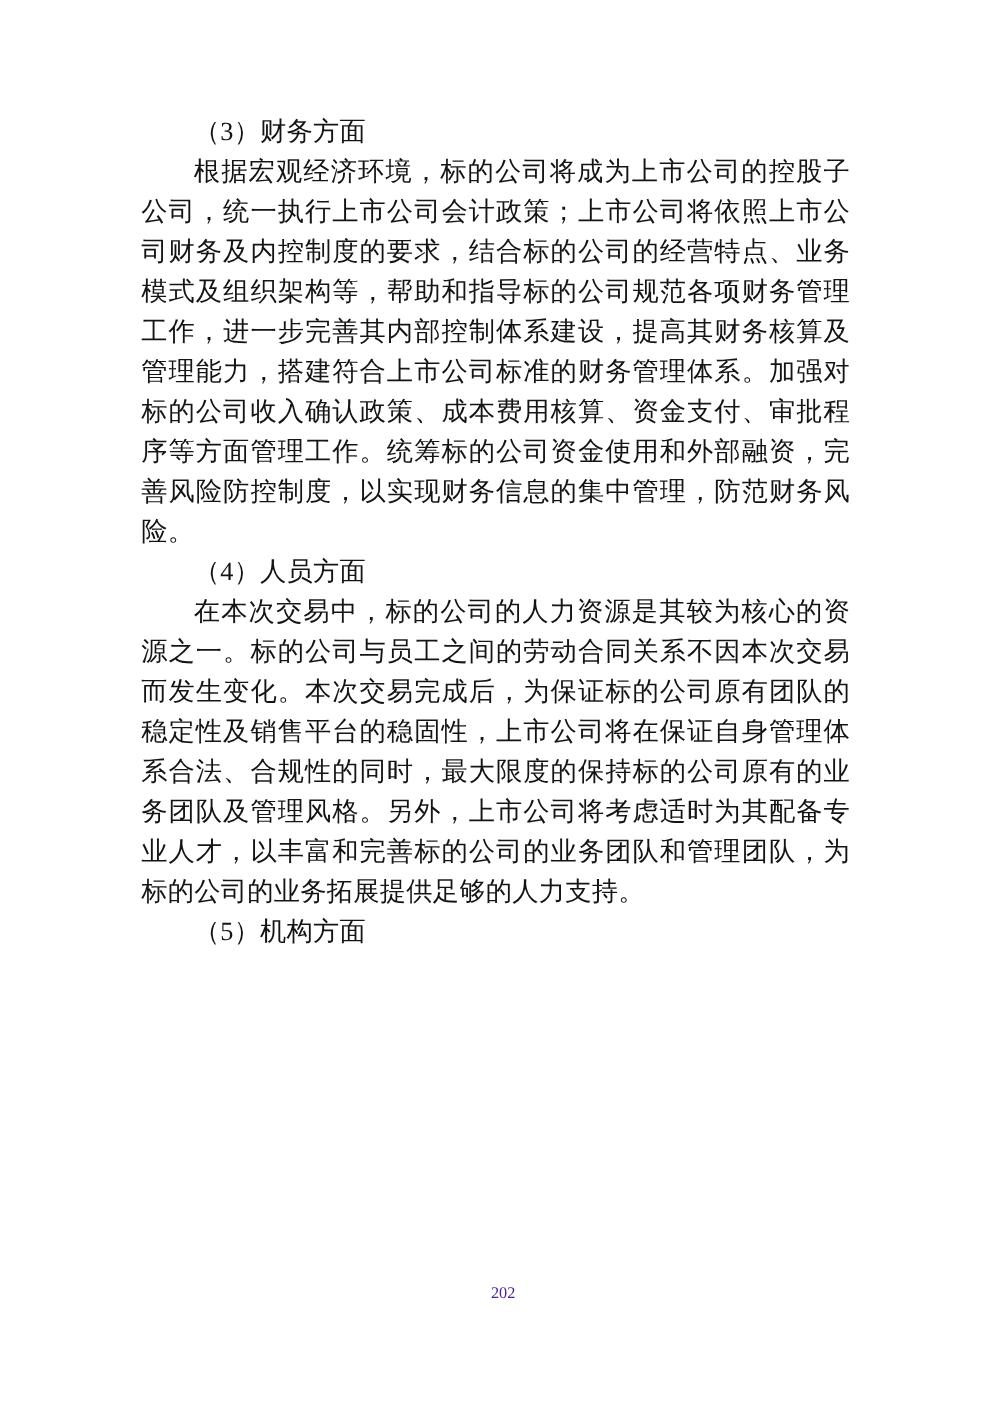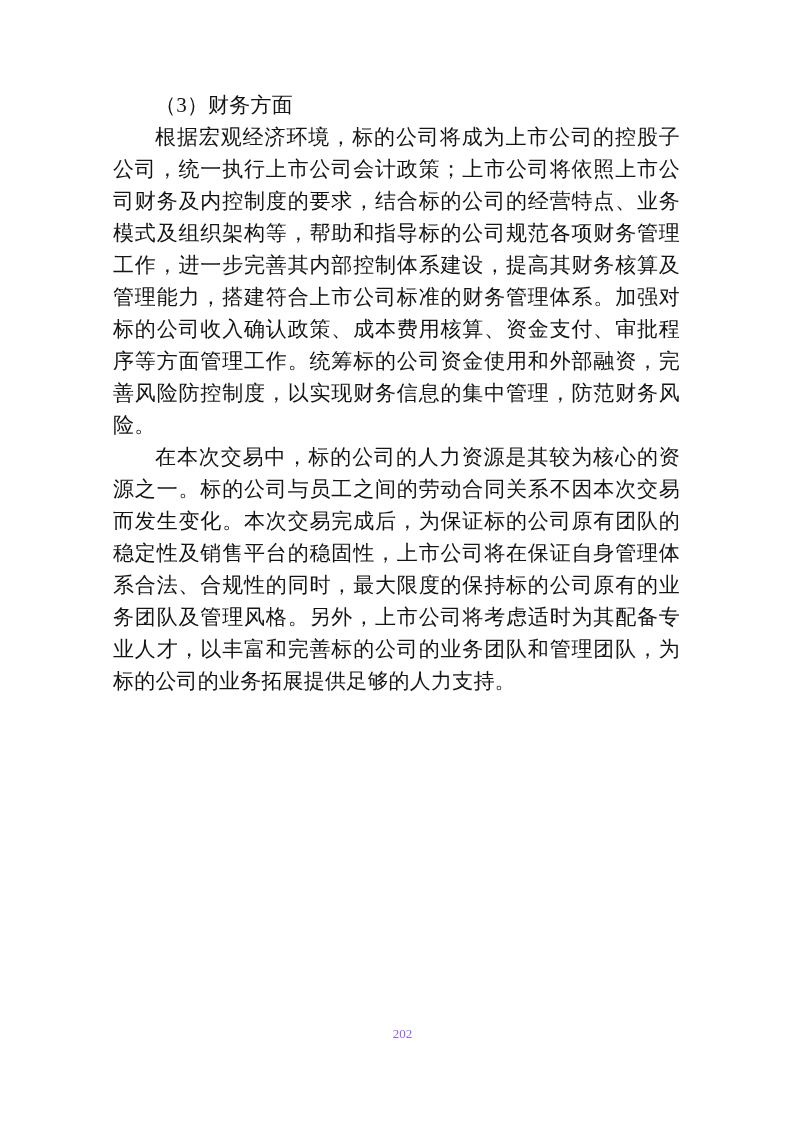--- a/index.html
+++ b/index.html
@@ -33,26 +33,28 @@
     letter-spacing: 0.2px;
   }
   .page-footer {
     position: absolute;
     left: 12px;
     right: 0;
     top: 1026px;
     text-align: center;
     font-size: 13px;
     line-height: 16px;
-    color: #8b5cf6;
+    color: #4c1d95;
   }
 </style>
 </head>
 <body>
 
 <div class="page">
   <div class="content">
     <p>（3）财务方面</p>
     <p>根据宏观经济环境，标的公司将成为上市公司的控股子公司，统一执行上市公司会计政策；上市公司将依照上市公司财务及内控制度的要求，结合标的公司的经营特点、业务模式及组织架构等，帮助和指导标的公司规范各项财务管理工作，进一步完善其内部控制体系建设，提高其财务核算及管理能力，搭建符合上市公司标准的财务管理体系。加强对标的公司收入确认政策、成本费用核算、资金支付、审批程序等方面管理工作。统筹标的公司资金使用和外部融资，完善风险防控制度，以实现财务信息的集中管理，防范财务风险。</p>
+    <p>（4）人员方面</p>
     <p>在本次交易中，标的公司的人力资源是其较为核心的资源之一。标的公司与员工之间的劳动合同关系不因本次交易而发生变化。本次交易完成后，为保证标的公司原有团队的稳定性及销售平台的稳固性，上市公司将在保证自身管理体系合法、合规性的同时，最大限度的保持标的公司原有的业务团队及管理风格。另外，上市公司将考虑适时为其配备专业人才，以丰富和完善标的公司的业务团队和管理团队，为标的公司的业务拓展提供足够的人力支持。</p>
+    <p>（5）机构方面</p>
   </div>
   <div class="page-footer">202</div>
 </div>
 
 </body></html>

